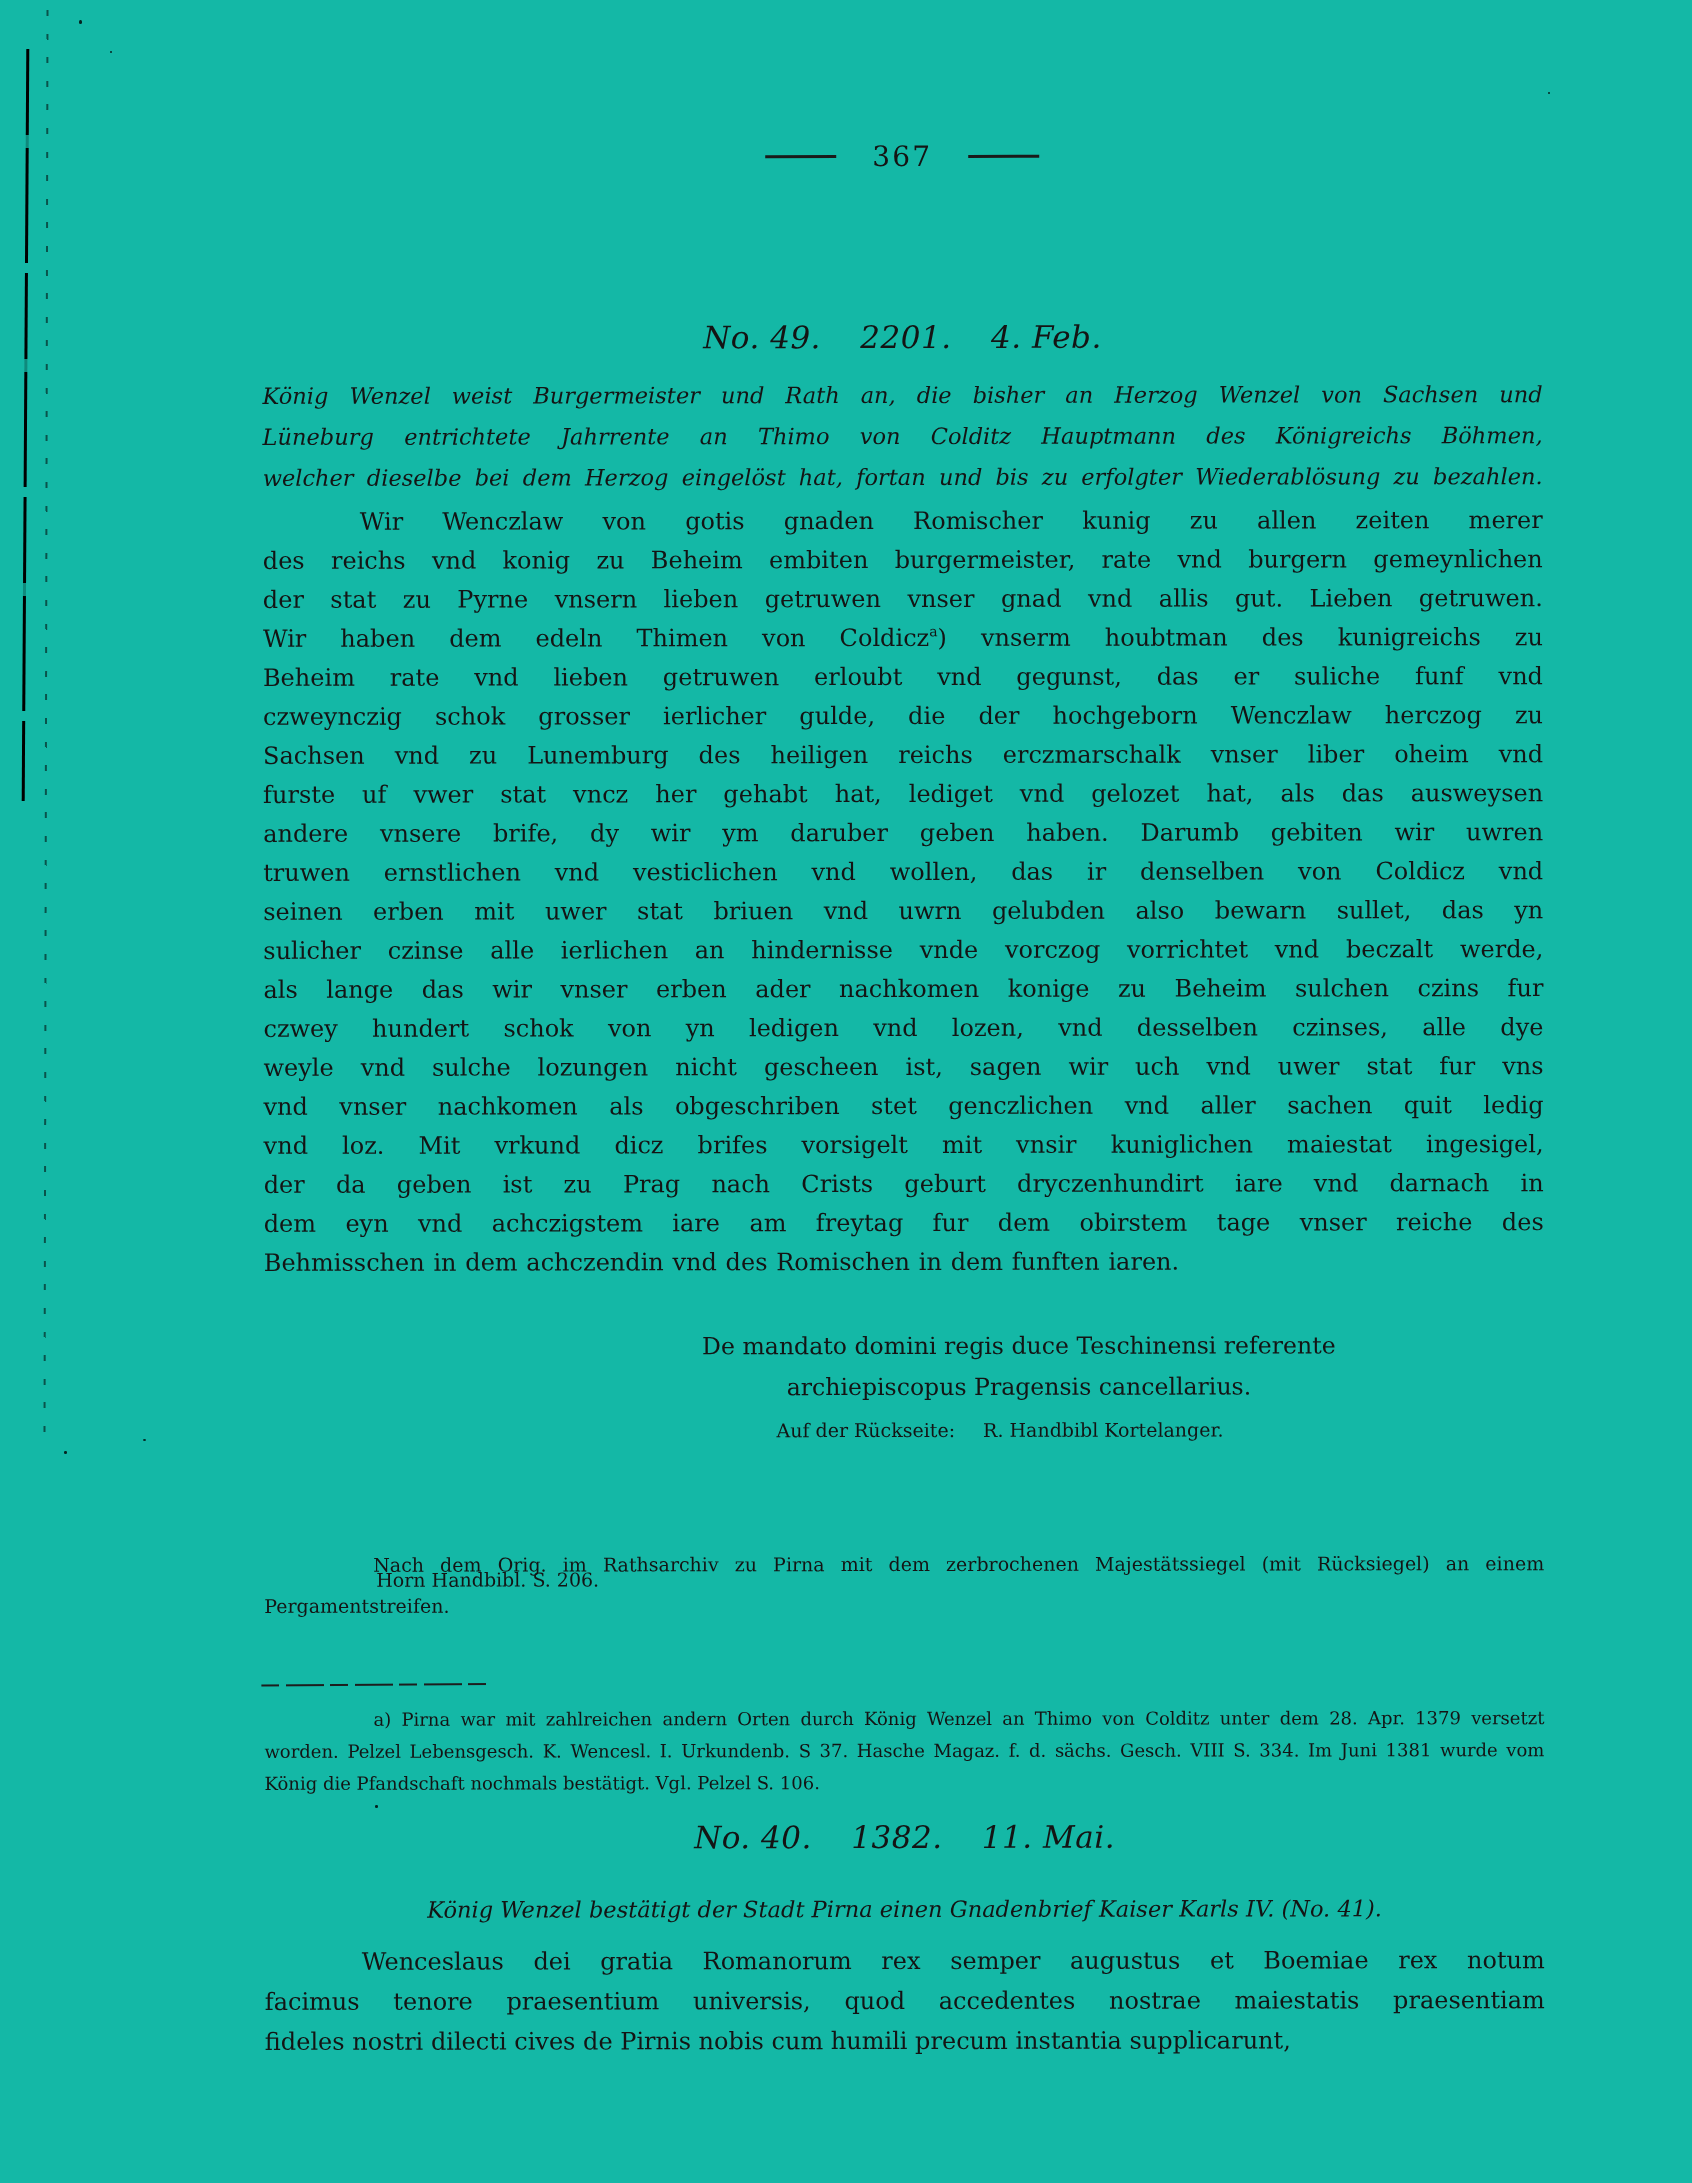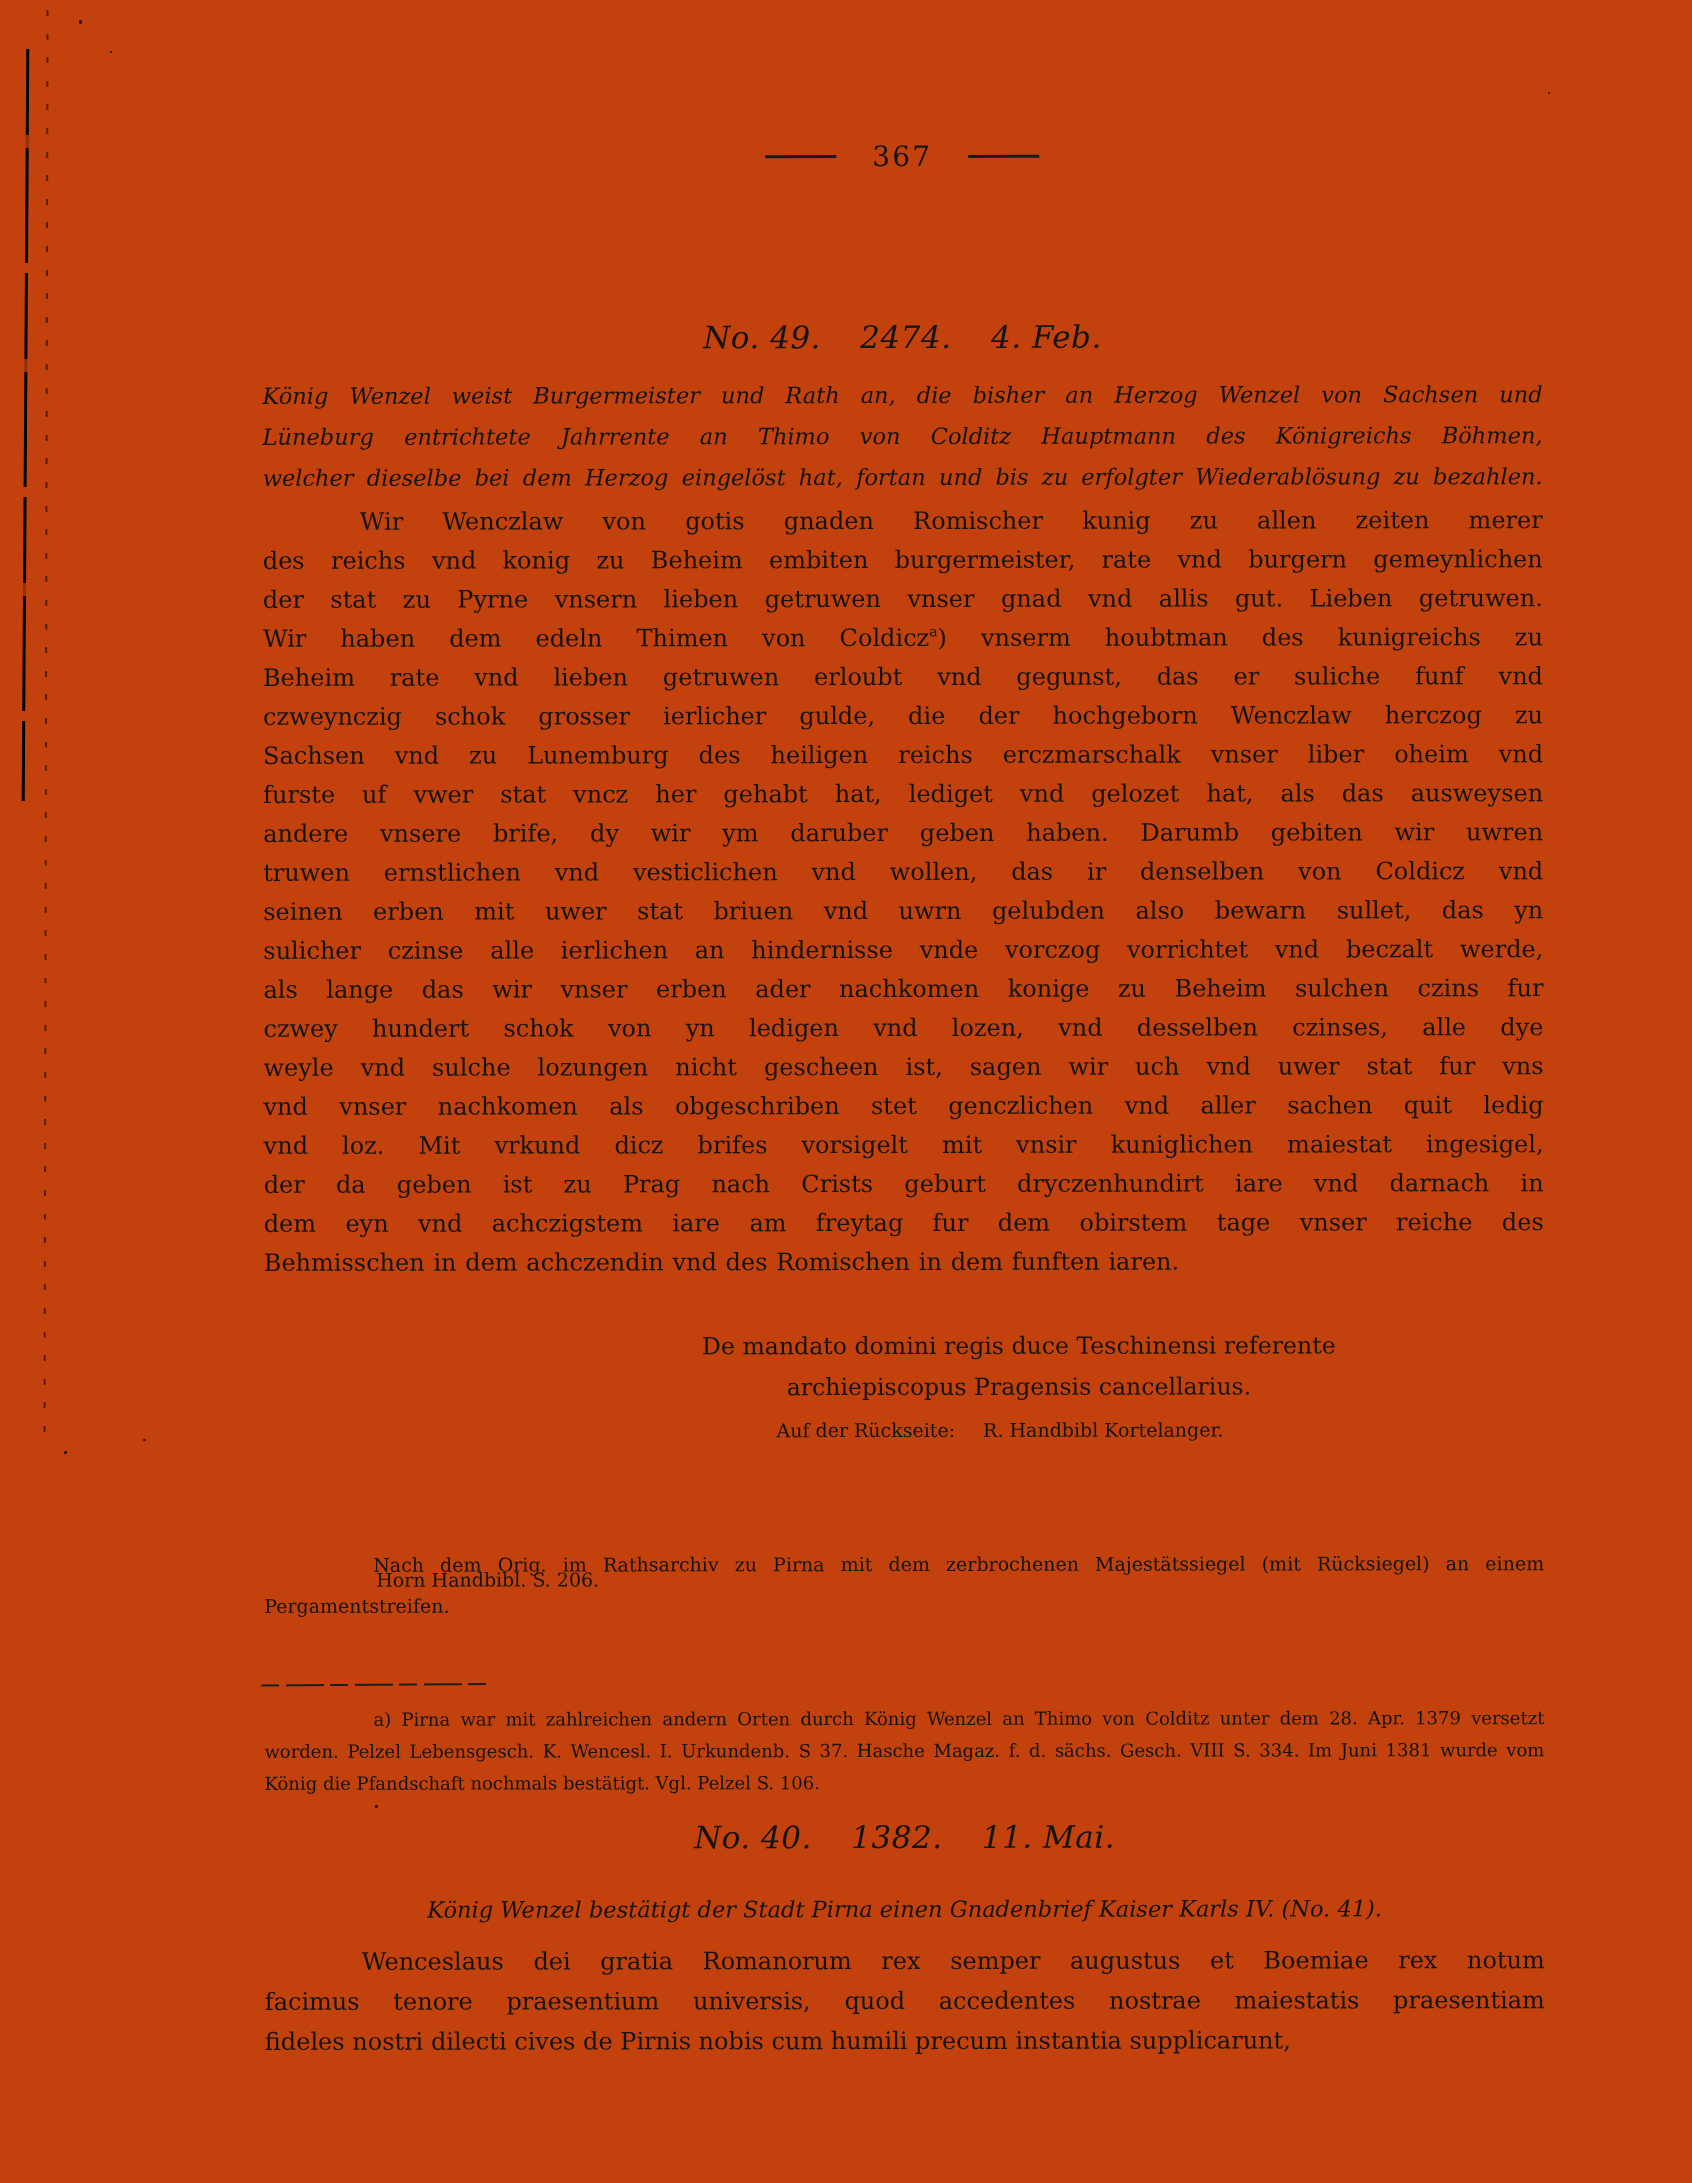--- a/index.html
+++ b/index.html
@@ -4,21 +4,21 @@
 <style>
   html, body {
     margin: 0;
     padding: 0;
     background: #ffffff;
   }
   .page {
     position: relative;
     width: 1692px;
     height: 2183px;
-    background: #c2410c;
+    background: #14b8a6;
     overflow: hidden;
     font-family: "DejaVu Serif", "Liberation Serif", serif;
     color: #141414;
   }
   .content {
     position: absolute;
     left: 262px;
     top: 0;
     width: 1280px;
     transform: rotate(-0.08deg);
@@ -211,21 +211,21 @@
   <div class="content">
 
     <div class="pageno-row">
       <div class="pageno-rule"></div>
       <div class="pageno">367</div>
       <div class="pageno-rule"></div>
     </div>
 
     <div class="doc-heading h49">
       <span class="hseg">No. 49.</span>
-      <span class="hseg">2474.</span>
+      <span class="hseg">2201.</span>
       <span class="hseg">4. Feb.</span>
     </div>
 
     <div class="summary49">
       <div class="jline">König Wenzel weist Burgermeister und Rath an, die bisher an Herzog Wenzel von Sachsen und</div>
       <div class="jline">Lüneburg entrichtete Jahrrente an Thimo von Colditz Hauptmann des Königreichs Böhmen,</div>
       <div class="jline">welcher dieselbe bei dem Herzog eingelöst hat, fortan und bis zu erfolgter Wiederablösung zu bezahlen.</div>
     </div>
 
     <div class="body49">

